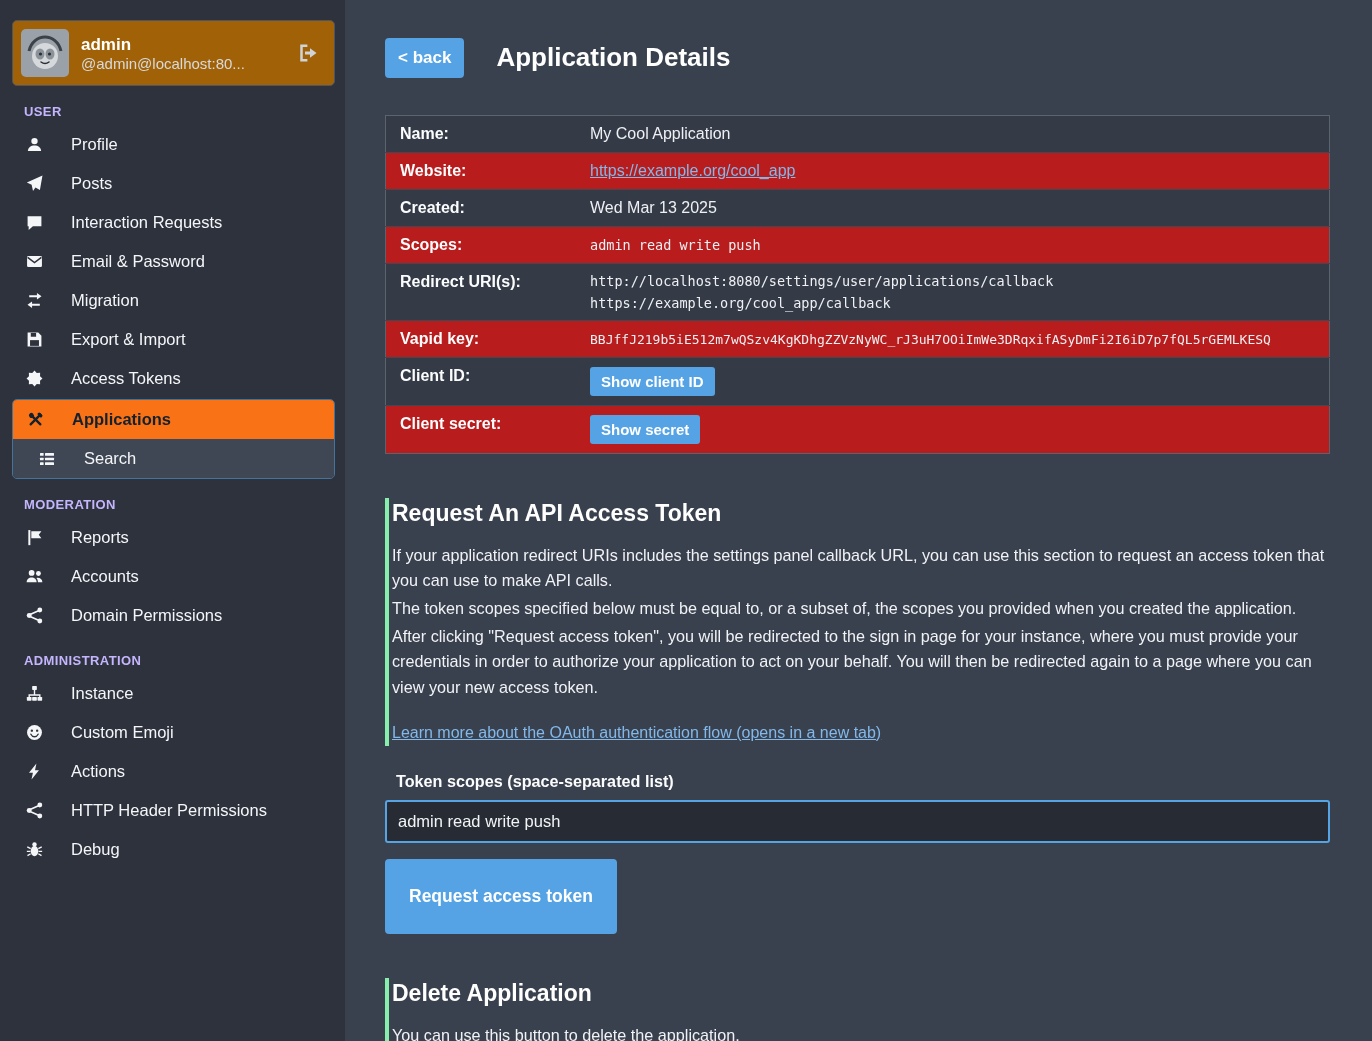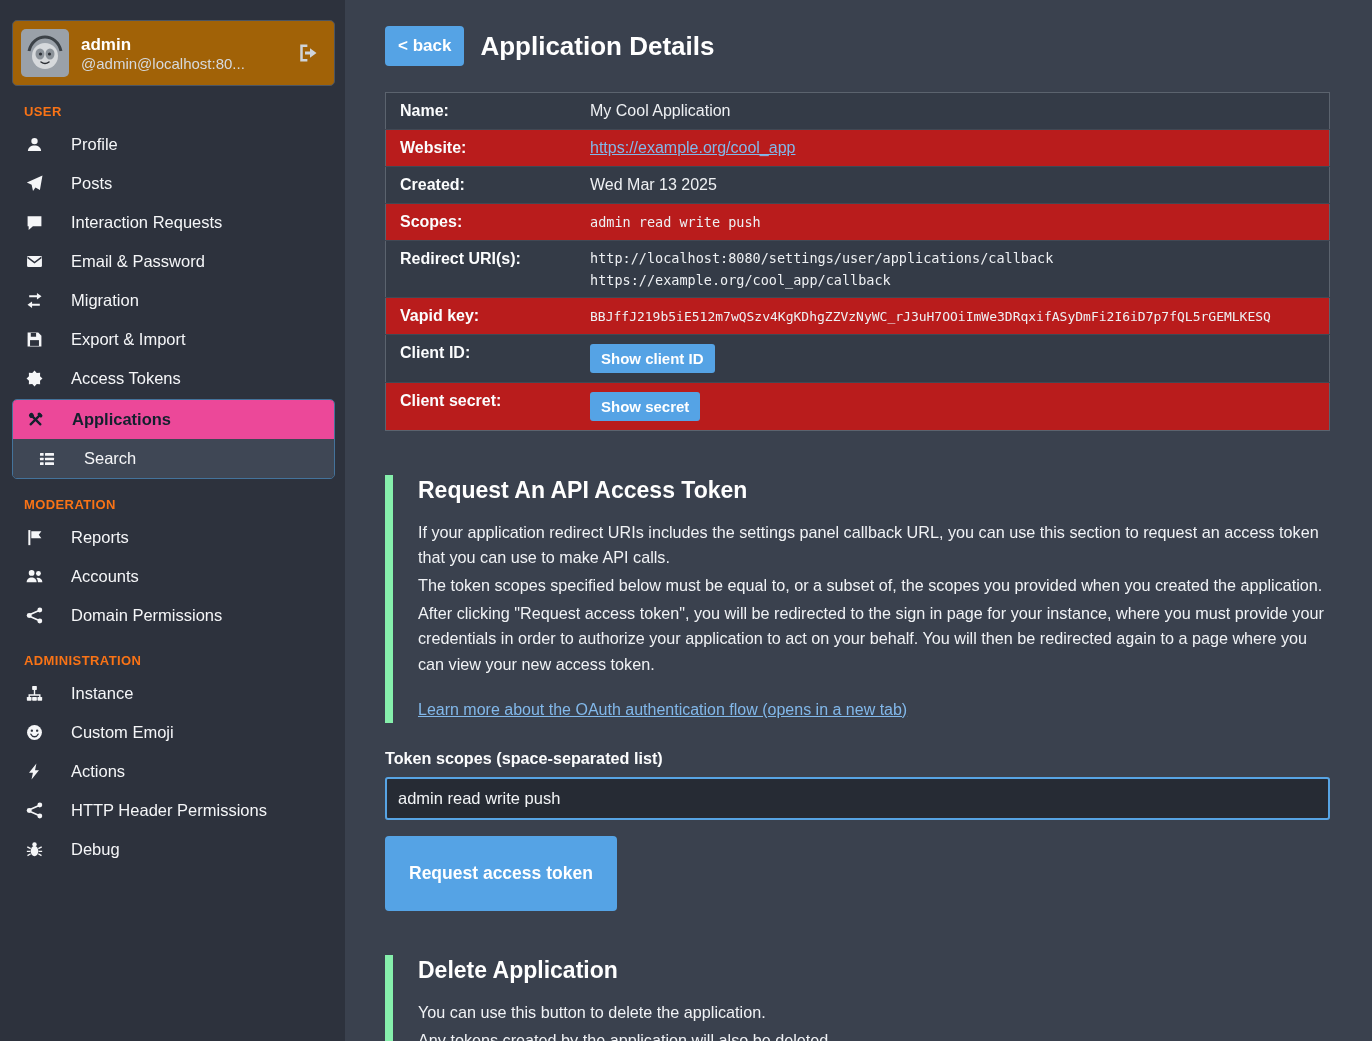--- a/index.html
+++ b/index.html
@@ -17,67 +17,67 @@
     display:flex;align-items:center;gap:12px;
     background:#a16207;border:1px solid #4c5562;border-radius:5px;
     padding:8px 12px 8px 8px;margin-bottom:14px;cursor:pointer;
   }
   .avatar{width:48px;height:48px;flex:0 0 48px;display:block;}
   .user-meta{flex:1;min-width:0;}
   .user-name{font-weight:bold;font-size:17px;color:#ffffff;}
   .user-handle{font-size:15px;color:#d6dade;white-space:nowrap;overflow:hidden;text-overflow:ellipsis;}
   .logout{color:#cfd4da;display:flex;align-items:center;cursor:pointer;padding:4px;}
   .section-label{
-    color:#f97316;font-weight:bold;font-size:13px;letter-spacing:.4px;
+    color:#c4b5fd;font-weight:bold;font-size:13px;letter-spacing:.4px;
     margin:18px 0 6px 12px;
   }
   .nav-item{
     display:flex;align-items:center;gap:27px;
     padding:10px 12px 10px 12px;font-size:16.5px;color:#f5f6f8;cursor:pointer;
     border-radius:3px;
   }
   .nav-item .icon{width:20px;flex:0 0 20px;display:flex;justify-content:center;color:inherit;}
   .app-group{border:1px solid rgba(88,169,234,.55);border-radius:5px;overflow:hidden;margin:1px 0;}
-  .nav-item.active{background:#ec4899;color:#13202d;font-weight:bold;border-radius:0;}
+  .nav-item.active{background:#f97316;color:#13202d;font-weight:bold;border-radius:0;}
   .subnav{background:#3f4755;}
   .subnav .nav-item{padding-left:24px;}
 
   
   .main{flex:1;background:#3a414e;margin-bottom:12px;padding:26px 42px 38px 40px;box-sizing:border-box;min-width:0;}
   .page-header{display:flex;align-items:center;gap:16px;margin-bottom:26px;}
   .btn{
     background:#55a3e5;color:#ffffff;font-weight:bold;border:none;border-radius:4px;
     font-family:inherit;cursor:pointer;
   }
   .back-btn{font-size:17px;padding:10px 13px;}
-  h1{font-size:26px;margin:0;color:#ffffff;font-weight:bold;}
+  h1{font-size:26px;margin:16px;color:#ffffff;font-weight:bold;}
 
   table.details{
     width:100%;border-collapse:collapse;background:#2f3540;
     border:1px solid #5b636e;font-size:16px;
   }
   table.details tr{background:#b91c1c;}
   table.details tr:nth-child(odd){background:#343b47;}
   table.details tr + tr{border-top:1px solid #414854;}
   table.details th{
     width:178px;text-align:left;vertical-align:top;
     padding:9px 12px 9px 14px;font-weight:bold;color:#fbfcfd;white-space:nowrap;
   }
   table.details td{padding:9px 10px 9px 0;color:#eef0f3;}
   .mono{font-family:"DejaVu Sans Mono","Liberation Mono",monospace;font-size:13.5px;}
   .vapid{word-break:break-all;font-size:13px;}
   a.link{color:#82b8ea;text-decoration:underline;cursor:pointer;}
   .show-btn{font-size:15px;padding:6px 11px;border-radius:3px;}
 
-  .section-block{border-left:8px solid #86efac;padding:2px 0 4px 25px;margin-top:44px;}
+  .section-block{border-left:4px solid #86efac;padding:2px 0 4px 3px;margin-top:44px;}
   h2{font-size:23px;margin:0 0 16px;color:#ffffff;font-weight:bold;}
   .section-block p{margin:0 0 3px;font-size:16.2px;line-height:1.55;color:#f0f2f5;}
   .link-row{margin-top:24px;font-size:16px;}
 
-  .form-label{display:block;margin:26px 0 9px;font-weight:bold;font-size:16.2px;color:#fbfcfd;}
+  .form-label{display:block;margin:26px 11px 9px;font-weight:bold;font-size:16.2px;color:#fbfcfd;}
   .scopes-input{
     width:100%;box-sizing:border-box;background:#262b34;border:2px solid #57a4e4;border-radius:3px;
     color:#f2f4f6;font-size:16.5px;padding:10px 11px;font-family:inherit;outline:none;
   }
   .request-btn{margin-top:16px;padding:27px 24px;font-size:17.5px;}
 </style>
 </head>
 <body>
 
 <div class="layout">

